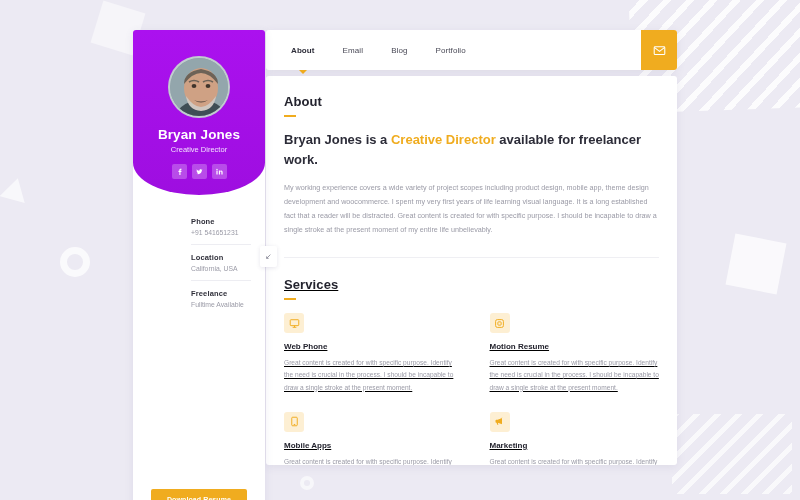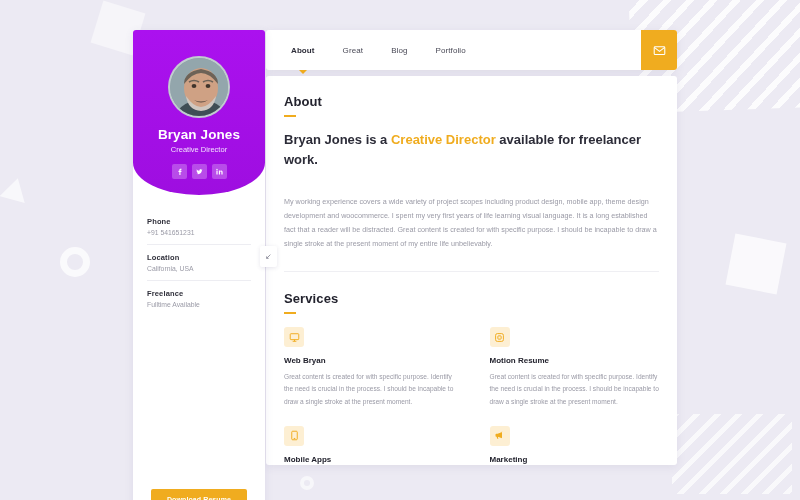--- a/index.html
+++ b/index.html
@@ -77,21 +77,21 @@
   }
   .socials { margin-top: 10px; display: flex; justify-content: center; gap: 5px; }
   .soc {
     width: 15px; height: 15px; border-radius: 2px;
     background: rgba(255,255,255,0.26);
     display: flex; align-items: center; justify-content: center;
     color: #fff;
   }
   .soc svg { display: block; }
 
-  .info-list { padding: 14px 14px 0 14px; }
+  .info-list { padding: 14px 14px 0 14px; margin-left: 44px; }
   .info-item { padding: 8px 0; border-bottom: 1px solid #ededf2; }
   .info-item:last-child { border-bottom: none; }
   .info-label { font-size: 7.5px; font-weight: bold; color: #2f2f3a; letter-spacing: .15px; }
   .info-value { font-size: 6.8px; color: #9a9aa6; margin-top: 3px; }
 
   .resume-btn {
     position: absolute; left: 18px; bottom: 19px;
     width: 96px; height: 20px; border: none; cursor: pointer;
     background: #f0ac1f; color: #fff; border-radius: 2px;
     font-size: 7px; font-weight: bold; font-family: "Liberation Sans", sans-serif;
@@ -134,26 +134,26 @@
     font-size: 13px; font-weight: bold; color: #23232e; letter-spacing: .1px;
   }
   .sec-underline {
     width: 12px; height: 2px; background: #f0ac1f; margin: 6px 0 13px 0;
   }
   .lead {
     font-size: 13px; font-weight: bold; color: #2c2c38; line-height: 1.5;
   }
   .lead .hl { color: #f0ac1f; }
   .body-p {
-    font-size: 7.2px; color: #9a9aa6; line-height: 1.95; margin-top: 26px;
+    font-size: 7.2px; color: #9a9aa6; line-height: 1.95; margin-top: 12px;
     max-width: 390px;
   }
   .divider { height: 1px; background: #efeff3; margin: 20px 0 0 0; }
 
-  .services-wrap { margin-top: 19px; }
+  .services-wrap { margin-top: 19px; text-decoration: underline; }
   .svc-grid {
     display: grid; grid-template-columns: 1fr 1fr; gap: 18px 36px; margin-top: 3px;
   }
   .svc-icon {
     width: 20px; height: 20px; border-radius: 3px; background: #fdefd3;
     display: flex; align-items: center; justify-content: center; color: #f0ac1f;
   }
   .svc-icon svg { display: block; }
   .svc-title {
     font-size: 8px; font-weight: bold; color: #23232e; margin: 9px 0 6px 0;
@@ -244,21 +244,21 @@
         <div class="info-value">Fulltime Available</div>
       </div>
     </div>
 
     <button class="resume-btn">Download Resume</button>
   </aside>
 
   <nav class="navbar">
     <div class="nav-tabs">
       <div class="nav-tab active">About</div>
-      <div class="nav-tab">Great</div>
+      <div class="nav-tab">Email</div>
       <div class="nav-tab">Blog</div>
       <div class="nav-tab">Portfolio</div>
     </div>
     <div class="nav-mail">
       <svg width="13" height="13" viewBox="0 0 16 16" fill="none" stroke="currentColor" stroke-width="1.3">
         <rect x="1.5" y="3.5" width="13" height="9.5" rx="1"></rect>
         <path d="M2 4.5l6 4.5 6-4.5"></path>
       </svg>
     </div>
   </nav>
@@ -290,21 +290,21 @@
       <div class="svc-grid">
 
         <div>
           <div class="svc-icon">
             <svg width="11" height="11" viewBox="0 0 16 16" fill="none" stroke="currentColor" stroke-width="1.4">
               <rect x="1.8" y="2.5" width="12.4" height="8.6" rx="1"></rect>
               <path d="M8 11.1v2.4"></path>
                 <path d="M5.3 13.5h5.4"></path>
             </svg>
           </div>
-          <div class="svc-title">Web Bryan</div>
+          <div class="svc-title">Web Phone</div>
           <div class="svc-desc">Great content is created for with specific purpose. Identify the need is crucial in the process. I should be incapable to draw a single stroke at the present moment.</div>
         </div>
 
         <div>
           <div class="svc-icon">
             <svg width="11" height="11" viewBox="0 0 16 16" fill="none" stroke="currentColor" stroke-width="1.4">
               <rect x="2.3" y="2.3" width="11.4" height="11.4" rx="2.6"></rect>
               <rect x="5.6" y="5.6" width="4.8" height="4.8" rx="1"></rect>
             </svg>
           </div>

